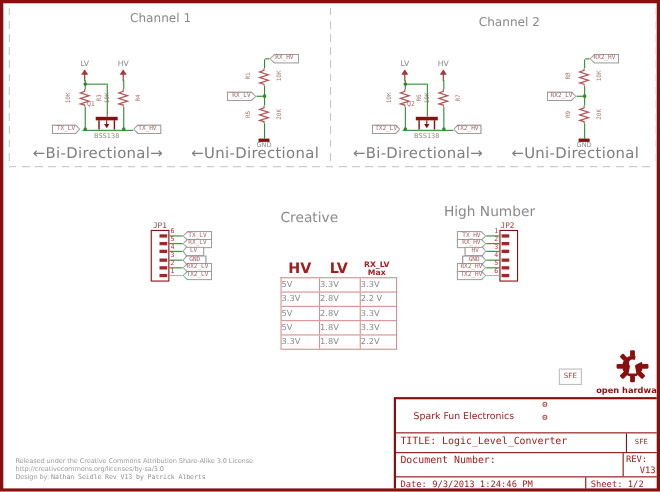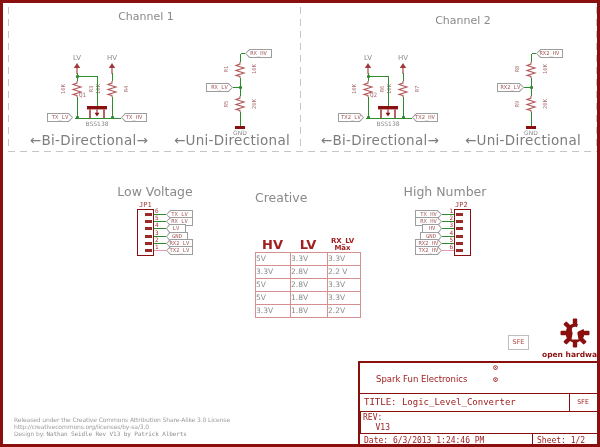--- a/index.html
+++ b/index.html
@@ -225,21 +225,20 @@
     <div class="wv" style="left:36.5px;top:67px;height:14px;"></div>
     <div class="gndbar" style="left:32px;top:81px;"></div>
     <div class="gndlab" style="left:27px;top:84px;">GND</div>
   </div>
 
   <div class="t caption" style="left:16px;top:129px;">←Bi-Directional→</div>
   <div class="t caption" style="left:159px;top:129px;">←Uni-Directional</div>
   <div class="t caption" style="left:307px;top:129px;">←Bi-Directional→</div>
   <div class="t caption" style="left:450px;top:129px;">←Uni-Directional</div>
 
-  <div class="t heading" style="left:102px;top:181px;width:100px;text-align:center;">Low Voltage</div>
   <div class="refdes" style="left:136px;top:198px;">JP1</div>
   <div class="connbox" style="left:134px;top:206px;"></div>
 
   <div class="stub" style="left:142px;top:209.5px;"></div>
   <div class="pinnum" style="left:152px;top:204px;">6</div>
   <div class="wh" style="left:151px;top:211px;width:12px;"></div>
   <div class="flag pl" style="left:163px;top:207px;width:27px;">
       <div class="s1"></div>
       <div class="s2"></div>
       <div class="ft">TX_LV</div>
@@ -402,28 +401,31 @@
     </div>
     <div class="tbrow" style="height:18px;border-top:1.5px solid #8a1010;display:flex;">
       <div style="flex:1;position:relative;">
         <div class="tbtext" style="left:4px;top:3px;font-size:9px;">TITLE: Logic_Level_Converter</div>
       </div>
       <div style="width:28px;border-left:1.5px solid #8a1010;position:relative;">
         <div class="tbtext" style="left:0;top:4px;width:26px;text-align:center;font-size:6.5px;">SFE</div>
       </div>
     </div>
     <div class="tbrow" style="height:22px;border-top:1.5px solid #8a1010;display:flex;">
+      <div style="flex:1;position:relative;">
+        <div class="tbtext" style="left:4px;top:2px;font-size:9px;">Document Number:</div>
+      </div>
       <div style="width:31px;border-left:1.5px solid #8a1010;position:relative;">
         <div class="tbtext" style="left:2px;top:1px;font-size:8px;">REV:</div>
         <div class="tbtext" style="right:2px;bottom:1px;font-size:8px;">V13</div>
       </div>
     </div>
     <div class="tbrow" style="flex:1;border-top:1.5px solid #8a1010;display:flex;">
       <div style="width:172px;position:relative;">
-        <div class="tbtext" style="left:4px;top:2px;font-size:8px;">Date: 6/3/2013 1:24:46 PM</div>
+        <div class="tbtext" style="left:4px;top:2px;font-size:8px;">Date: 9/3/2013 1:24:46 PM</div>
       </div>
       <div style="flex:1;border-left:1.5px solid #8a1010;position:relative;">
         <div class="tbtext" style="left:4px;top:2px;font-size:8px;">Sheet: 1/2</div>
       </div>
     </div>
   </div>
 
   <div class="lic" style="left:11px;top:413px;">Released under the Creative Commons Attribution Share-Alike 3.0 License</div>
   <div class="lic" style="left:11px;top:420px;">http://creativecommons.org/licenses/by-sa/3.0</div>
   <div class="lic" style="left:11px;top:427px;">

